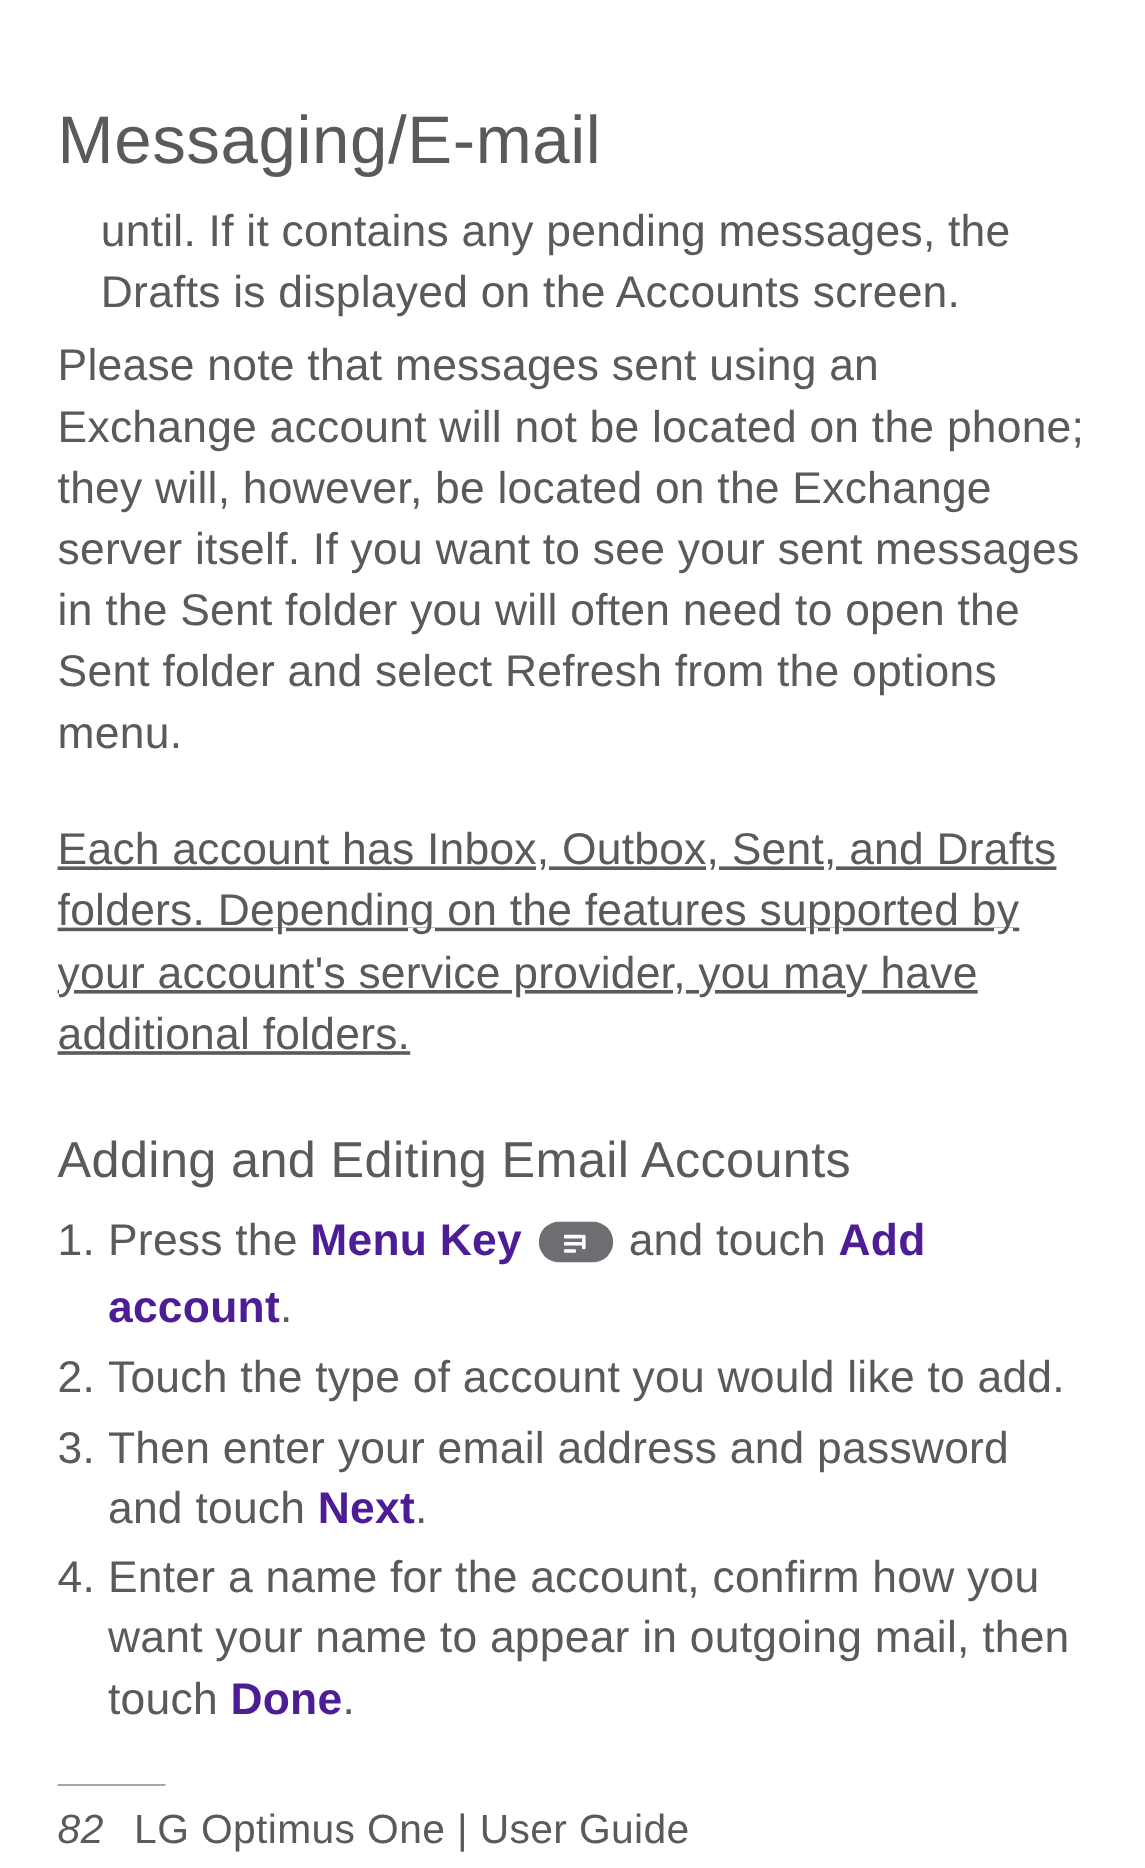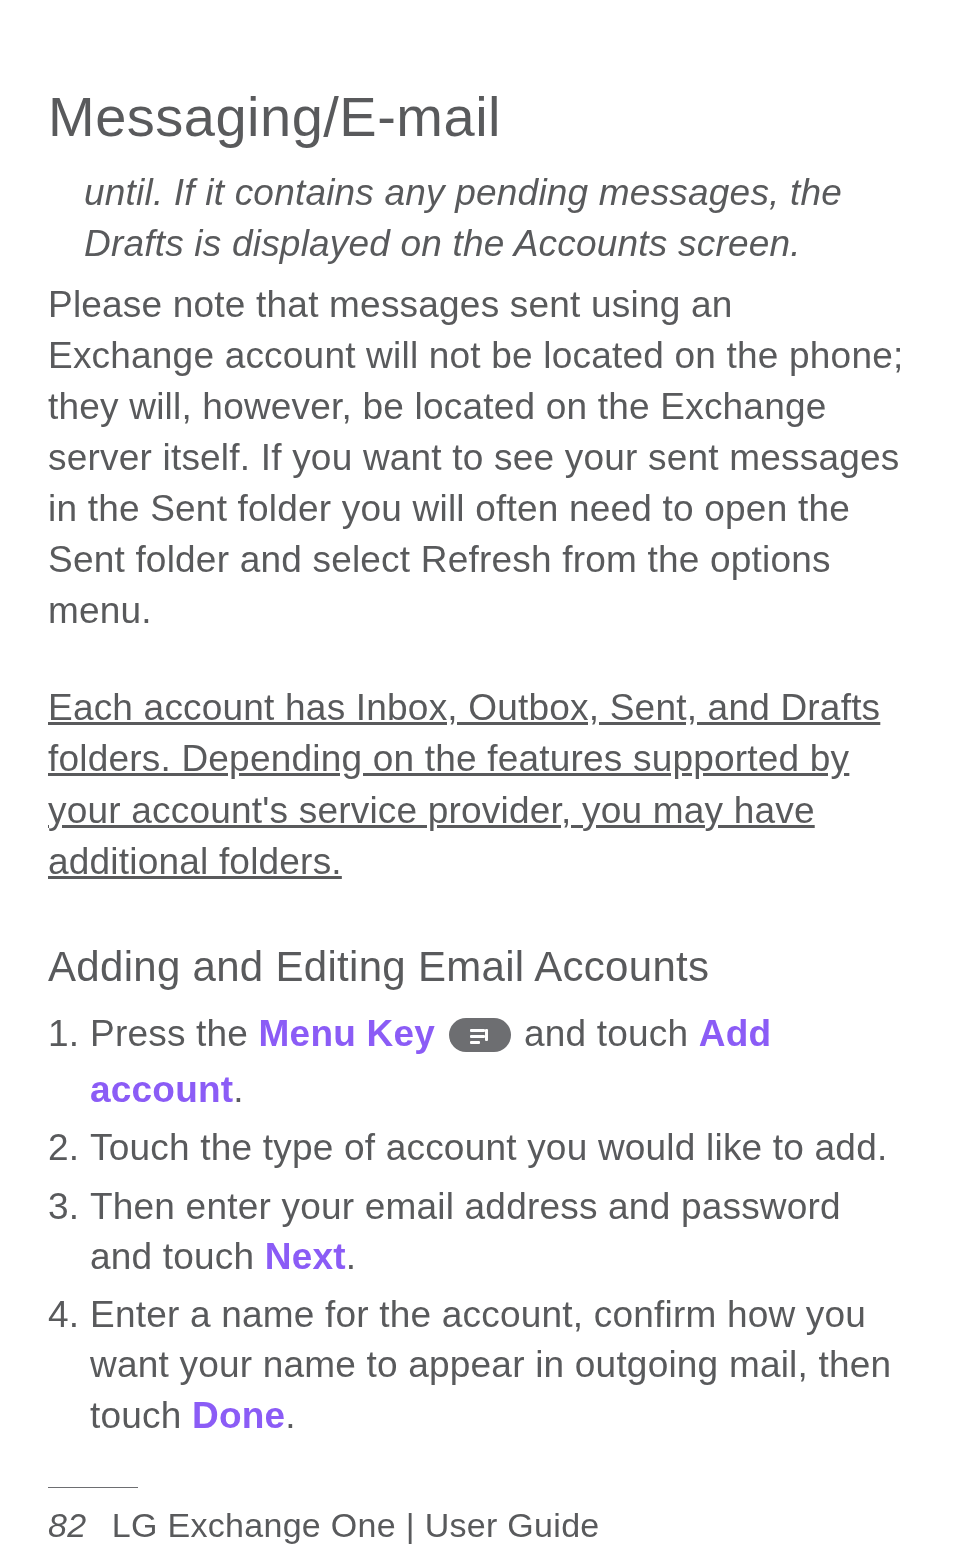--- a/index.html
+++ b/index.html
@@ -25,21 +25,20 @@
     font-size: 56px;
     font-weight: 400;
     letter-spacing: 0.5px;
     margin: 0 0 18px 0;
   }
   .para-hanging {
     font-size: 37px;
     line-height: 1.38;
     margin: 0 0 10px 36px;
     letter-spacing: 0.2px;
-    font-style: italic;
   }
   .para {
     font-size: 37px;
     line-height: 1.38;
     margin: 0 0 46px 0;
     letter-spacing: 0.2px;
   }
   .section-heading {
     font-size: 42px;
     font-weight: 400;
@@ -76,21 +75,21 @@
   }
   .steps li::before {
     content: counter(step) ".";
     position: absolute;
     left: 0;
     top: 0;
     font-weight: 400;
   }
   .bold {
     font-weight: 700;
-    color: #8b5cf6;
+    color: #4c1d95;
   }
   .menu-icon {
     display: inline-block;
     vertical-align: -6px;
     margin-left: 4px;
     margin-right: 2px;
   }
   .footer {
     position: absolute;
     left: 0;
@@ -155,17 +154,17 @@
     </li>
     <li>
       <span>Enter a name for the account, confirm how you want your name to appear in outgoing mail, then touch </span><span class="bold">Done</span><span>.</span>
     </li>
   </ol>
 
   <div class="footer">
     <hr class="footer-rule">
     <div class="footer-text">
       <span class="page-num">82</span>
-      <span>LG Exchange One</span><span>  |  </span><span>User Guide</span>
+      <span>LG Optimus One</span><span>  |  </span><span>User Guide</span>
     </div>
   </div>
 
 </div>
 
 </body></html>

